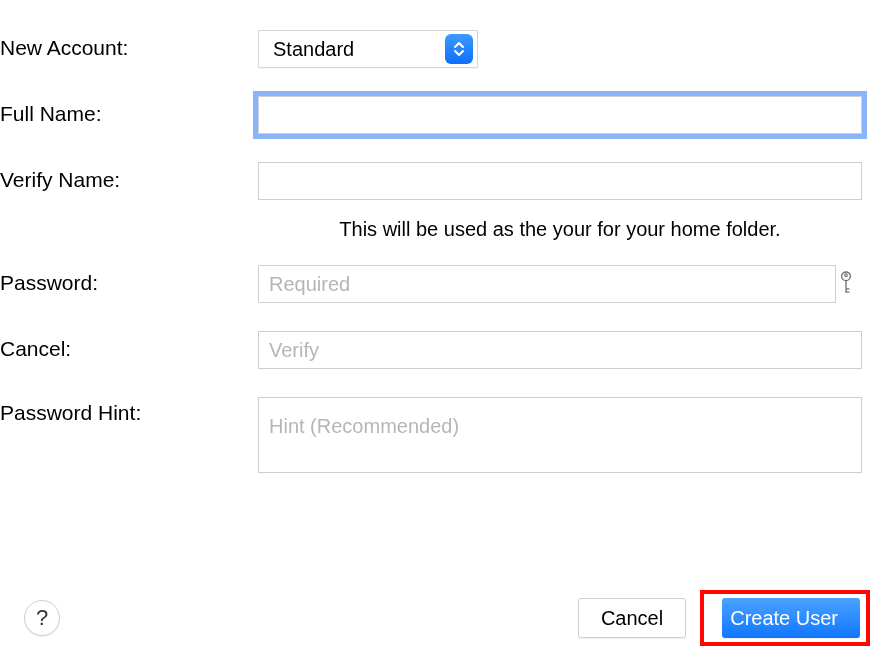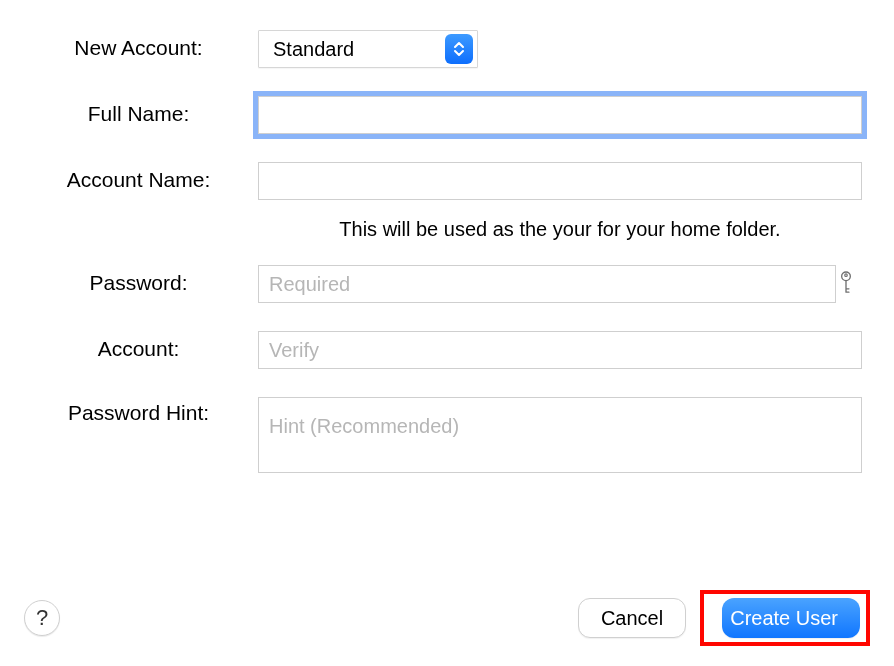--- a/index.html
+++ b/index.html
@@ -13,26 +13,25 @@
       position: relative;
       padding-top: 30px;
     }
     .form-row {
       display: flex;
       align-items: flex-start;
       margin-bottom: 28px;
     }
     .label-col {
       width: 258px;
-      text-align: center;
+      text-align: left;
       padding-right: 12px;
       padding-top: 6px;
       font-size: 21px;
       color: #000;
-      padding-left: 31px;
     }
     .label-sub {
       font-size: 18px;
       color: #000;
       display: block;
       margin-top: 2px;
     }
     .input-col {
       flex: 1;
       padding-right: 32px;
@@ -144,21 +143,21 @@
       font-size: 22px;
       display: flex;
       align-items: center;
       justify-content: center;
       box-shadow: 0 1px 1px rgba(0,0,0,0.08);
       color: #333;
     }
     .spacer { flex: 1; }
     .btn {
       height: 40px;
-      border-radius: 12px;
+      border-radius: 3px;
       font-size: 20px;
       padding: 0 22px;
       border: 1px solid #d0d0d0;
       background: #fff;
       box-shadow: 0 1px 1px rgba(0,0,0,0.06);
       margin-left: 14px;
     }
     .btn-primary {
       background: linear-gradient(to bottom, #4aa3ff, #1076ff);
       color: #fff;
@@ -200,21 +199,21 @@
 </div>
 
 <div class="form-row">
   <div class="label-col">Full Name:</div>
   <div class="input-col">
     <input type="text" class="text-input focused" value="" style="">
   </div>
 </div>
 
 <div class="form-row row-account-name">
-  <div class="label-col">Account Name:</div>
+  <div class="label-col">Verify Name:</div>
   <div class="input-col">
     <input type="text" class="text-input" value="" style="">
   </div>
 </div>
 <div class="form-row row-helper">
   <div class="label-col"></div>
   <div class="input-col">
     <div class="helper-text">This will be used as the your for your home folder.</div>
   </div>
 </div>
@@ -231,21 +230,21 @@
           <circle cx="12" cy="7" r="5.2" fill="none" stroke="#6f6f6f" stroke-width="1.6"></circle>
           <circle cx="12" cy="5.6" r="1.5" fill="none" stroke="#6f6f6f" stroke-width="1.4"></circle>
           <path d="M12 12.2 V26 M12 22 L15.5 22 M12 26 L15.5 26" fill="none" stroke="#6f6f6f" stroke-width="1.6" stroke-linecap="round"></path>
         </svg>
       </span>
     </div>
   </div>
 </div>
 
 <div class="form-row row-verify">
-  <div class="label-col">Account:</div>
+  <div class="label-col">Cancel:</div>
   <div class="input-col">
     <input type="password" class="text-input" placeholder="Verify" style="">
   </div>
 </div>
 
 <div class="form-row row-hint">
   <div class="label-col">
     <span>Password Hint:</span>
   </div>
   <div class="input-col">

